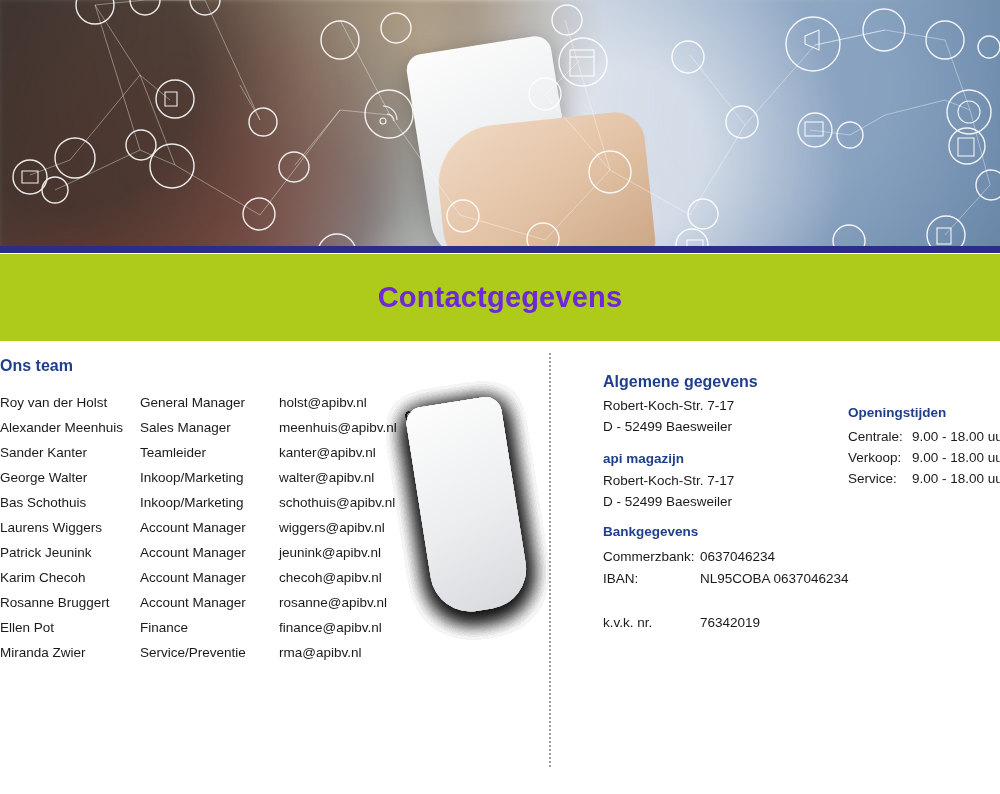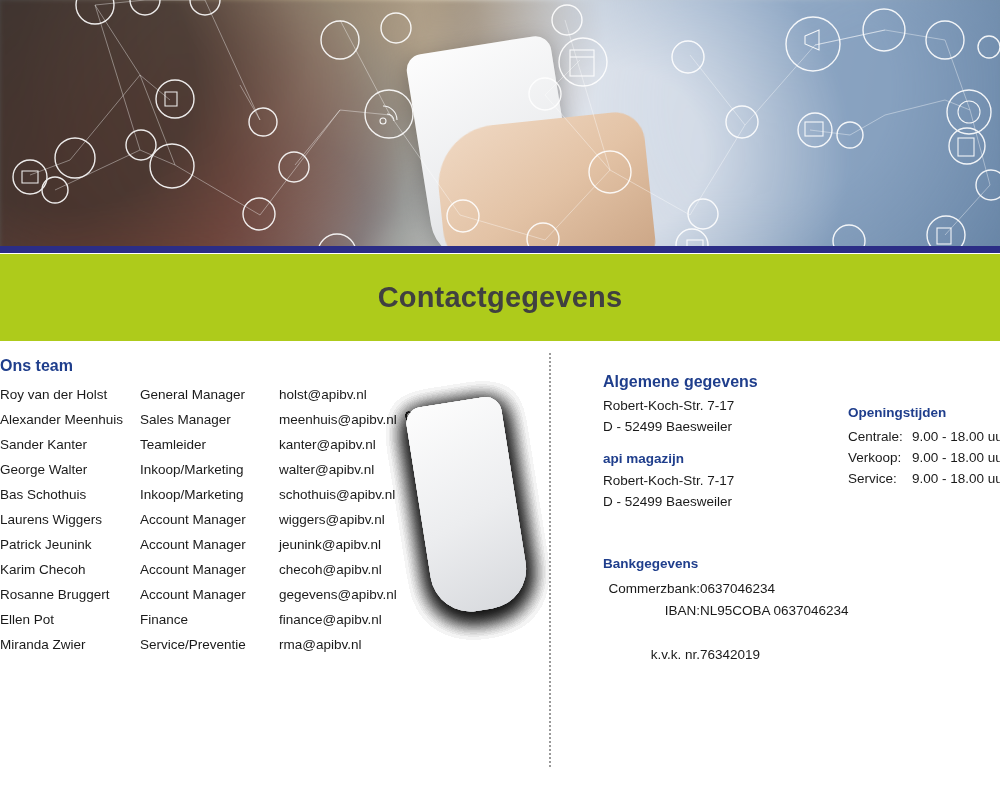--- a/index.html
+++ b/index.html
@@ -72,21 +72,21 @@
     position: absolute;
     left: 0; top: 254px;
     width: 1000px; height: 87px;
     background: #aecb1b;
     display: flex;
     align-items: center;
     justify-content: center;
   }
   .titlebar h1 {
     margin: 0;
-    color: #404040;
+    color: #6d28d9;
     font-size: 29px;
     font-weight: bold;
     letter-spacing: .2px;
   }
 
   
   .content {
     position: absolute;
     left: 0; top: 341px;
     width: 1000px;
@@ -107,21 +107,21 @@
   }
 
   
   .left {
     position: absolute;
     left: 0; top: 16px;
     width: 540px;
   }
   .left h2 { margin-left: 0; }
   table.team {
-    margin-top: 12px;
+    margin-top: 20px;
     border-collapse: collapse;
     font-size: 13.5px;
     color: #1a1a1a;
   }
   table.team td {
     padding: 0 0 10px 0;
     vertical-align: top;
     white-space: nowrap;
   }
   table.team td.name  { width: 140px; }
@@ -164,35 +164,35 @@
   .hours-row {
     display: flex;
     font-size: 13.5px;
     color: #1a1a1a;
     line-height: 21px;
     white-space: nowrap;
   }
   .hours-row .hl { width: 64px; }
 
   
-  .bank { margin-top: 44px; }
+  .bank { margin-top: 12px; }
   .bank .b-title {
     color: #1f3e8c;
     font-size: 13.5px;
     font-weight: bold;
     margin-bottom: 7px;
   }
   .krow {
     display: flex;
     font-size: 13.5px;
     color: #1a1a1a;
     line-height: 22px;
     white-space: nowrap;
   }
-  .krow .k { width: 97px; text-align: right; }
+  .krow .k { width: 97px; }
   .spacer { height: 22px; }
 </style>
 </head>
 <body>
 
 <div class="page">
 
   <div class="hero">
     <div class="hero-blur"></div>
     <div class="phone"></div>
@@ -325,21 +325,21 @@
           <tr>
             <td class="name">Karim Checoh</td>
             <td class="role">Account Manager</td>
             <td class="phone">0541-760708</td>
             <td class="mail">checoh@apibv.nl</td>
           </tr>
           <tr>
             <td class="name">Rosanne Bruggert</td>
             <td class="role">Account Manager</td>
             <td class="phone">0541-760714</td>
-            <td class="mail">gegevens@apibv.nl</td>
+            <td class="mail">rosanne@apibv.nl</td>
           </tr>
           <tr>
             <td class="name">Ellen Pot</td>
             <td class="role">Finance</td>
             <td class="phone">0541-760712</td>
             <td class="mail">finance@apibv.nl</td>
           </tr>
           <tr>
             <td class="name">Miranda Zwier</td>
             <td class="role">Service/Preventie</td>

